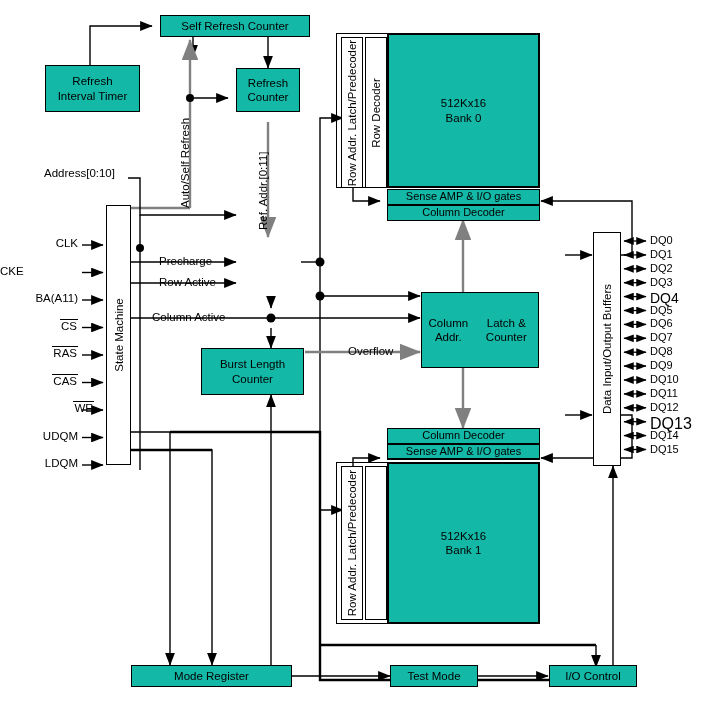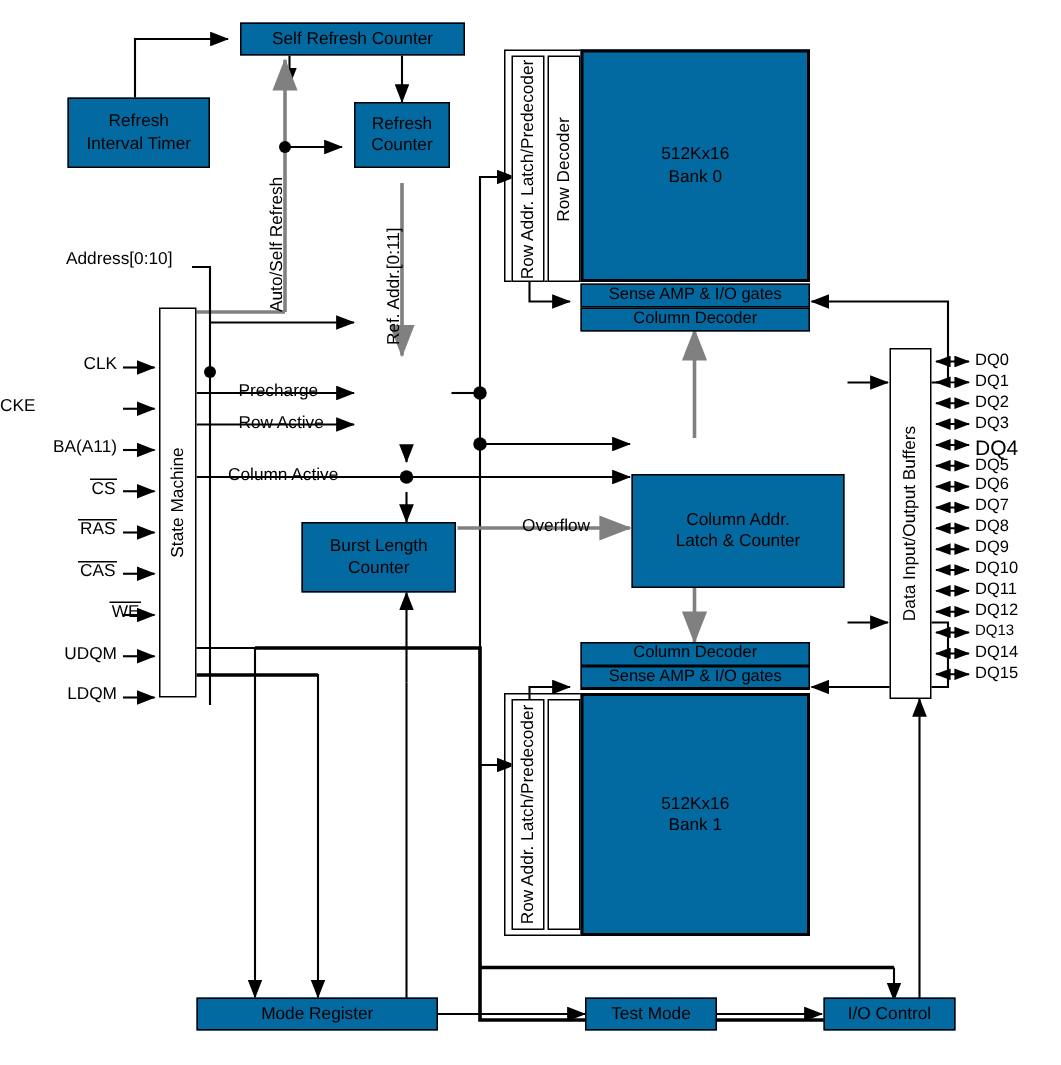--- a/index.html
+++ b/index.html
@@ -1,20 +1,20 @@
 <!DOCTYPE html>
 <html><head>
 <meta charset="utf-8">
 <style>
   html,body{margin:0;padding:0;background:#ffffff;}
   body{width:707px;height:710px;font-family:"Liberation Sans",sans-serif;color:#000;}
   #diagram{position:relative;width:707px;height:710px;overflow:hidden;}
   svg{position:absolute;left:0;top:0;width:707px;height:710px;}
 
-  .box{position:absolute;box-sizing:border-box;border:1.4px solid #000;background:#0369a1;
+  .box{position:absolute;box-sizing:border-box;border:1.4px solid #000;background:#14b8a6;
        display:flex;align-items:center;justify-content:center;text-align:center;
        font-size:11.5px;line-height:1.25;}
   .box.thick{border-width:2px;}
   .vlabel{position:absolute;box-sizing:border-box;border:1.4px solid #000;background:#fff;}
   .vlabel > span{position:absolute;left:50%;top:50%;
         transform:translate(-50%,-50%) rotate(-90deg);
         white-space:nowrap;font-size:11.5px;}
   .plain{position:absolute;font-size:11.5px;white-space:nowrap;}
   .rot{position:absolute;font-size:11.5px;white-space:nowrap;transform-origin:0 0;
        transform:rotate(-90deg);}
@@ -146,21 +146,21 @@
     <span>Refresh</span>
     <span>Counter</span>
   </div>
 
 
   <div class="box" style="left:201px;top:348px;width:103px;height:47px;flex-direction:column;">
     <span>Burst Length</span>
     <span>Counter</span>
   </div>
 
-  <div class="box" style="left:421px;top:292px;width:142px;height:76px;flex-direction:column;margin-top:24px;">
+  <div class="box" style="left:421px;top:292px;width:118px;height:76px;flex-direction:row;">
     <span>Column Addr.</span>
     <span>Latch &amp; Counter</span>
   </div>
 
   <div class="vlabel" style="left:106px;top:205px;width:25px;height:260px;">
     <span>State Machine</span>
   </div>
 
   <div class="vlabel" style="left:593px;top:232px;width:28px;height:234px;">
     <span>Data Input/Output Buffers</span>
@@ -255,21 +255,21 @@
       <div class="pin" style="top: 275.7px; left: 650px; font-size: 11px;">DQ3</div>
       <div class="pin" style="top: 289.6px; left: 650px; font-size: 14px;">DQ4</div>
       <div class="pin" style="top: 303.5px; left: 650px; font-size: 11px;">DQ5</div>
       <div class="pin" style="top: 317.4px; left: 650px; font-size: 11px;">DQ6</div>
       <div class="pin" style="top: 331.3px; left: 650px; font-size: 11px;">DQ7</div>
       <div class="pin" style="top: 345.2px; left: 650px; font-size: 11px;">DQ8</div>
       <div class="pin" style="top: 359.1px; left: 650px; font-size: 11px;">DQ9</div>
       <div class="pin" style="top: 373px; left: 650px; font-size: 11px;">DQ10</div>
       <div class="pin" style="top: 386.9px; left: 650px; font-size: 11px;">DQ11</div>
       <div class="pin" style="top: 400.8px; left: 650px; font-size: 11px;">DQ12</div>
-      <div class="pin" style="top: 414.7px; left: 650px; font-size: 10px;">DQ13</div>
+      <div class="pin" style="top: 414.7px; left: 650px; font-size: 16px;">DQ13</div>
       <div class="pin" style="top: 428.6px; left: 650px; font-size: 11px;">DQ14</div>
       <div class="pin" style="top: 442.5px; left: 650px; font-size: 11px;">DQ15</div>
       <svg viewBox="0 0 707 710">
         <defs>
           <marker id="ahR" markerWidth="8" markerHeight="6" refX="7.5" refY="3" orient="auto">
             <polygon points="0 0, 8 3, 0 6" fill="#000"></polygon>
           </marker>
           <marker id="ahL" markerWidth="8" markerHeight="6" refX="7.5" refY="3" orient="auto-start-reverse">
             <polygon points="0 0, 8 3, 0 6" fill="#000"></polygon>
           </marker>

